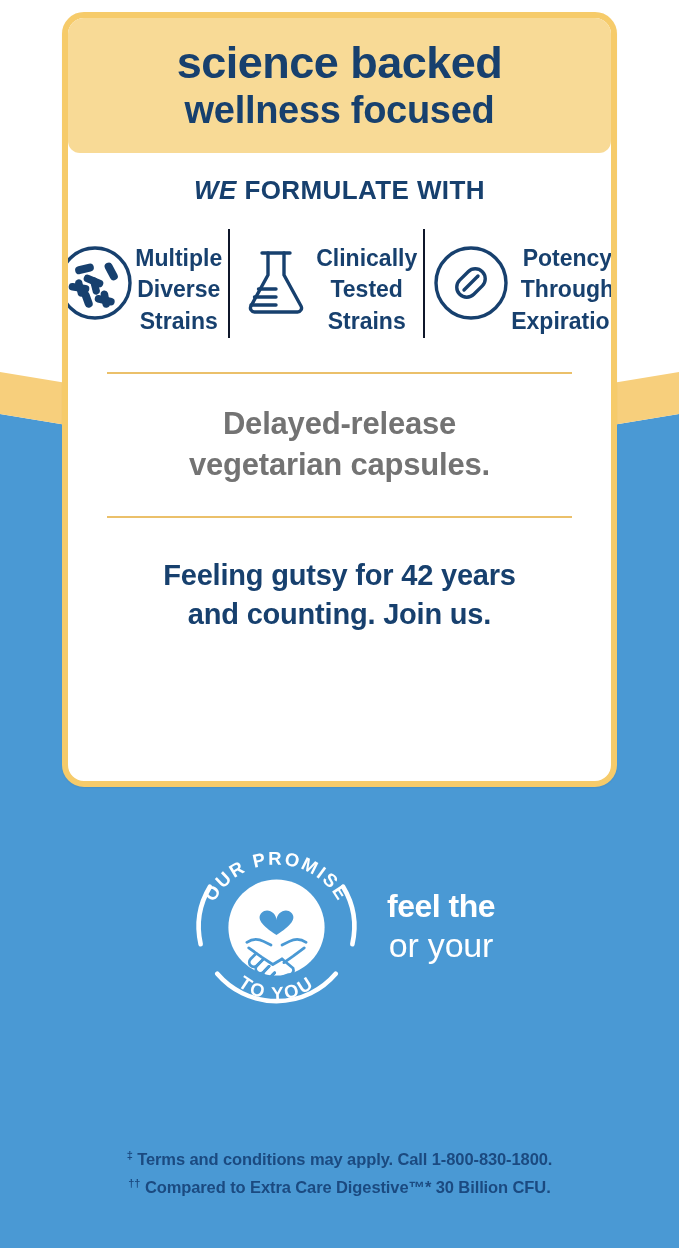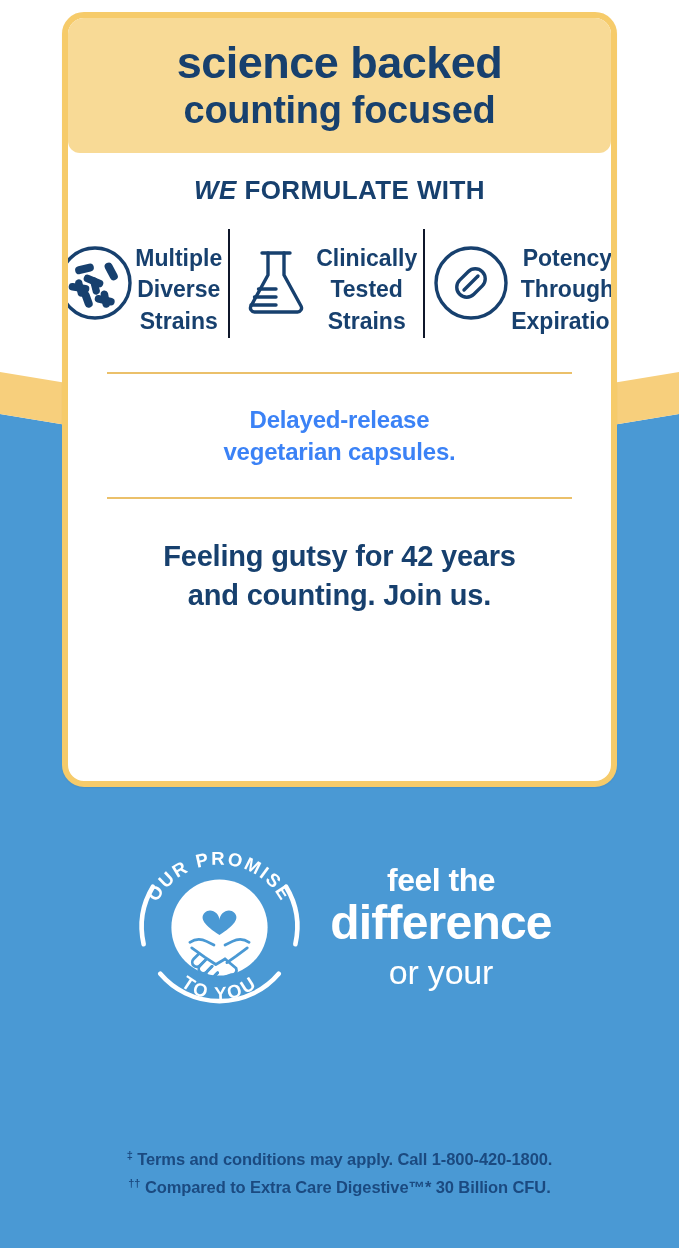--- a/index.html
+++ b/index.html
@@ -99,22 +99,22 @@
   .rule {
     height:2px;
     background:#EBC06A;
     margin:0 auto;
     width:465px;
   }
   .rule.r1 { margin-top:34px; }
   .rule.r2 { margin-top:34px; }
 
   .delayed {
-    color:#3b82f6;
-    font-size:24px;
+    color:#737373;
+    font-size:31px;
     font-weight:bold;
     line-height:1.32;
     margin-top:30px;
     margin-bottom:30px;
     letter-spacing:-0.2px;
   }
 
   .gutsy {
     color:#17406E;
     font-size:29px;
@@ -180,21 +180,21 @@
 
     <path d="M0,414 L339.5,470 L679,414 L679,1248 L0,1248 Z" fill="#4A99D4"></path>
 
     <path d="M0,372 L339.5,428 L679,372 L679,414 L339.5,470 L0,414 Z" fill="#F7CF7C"></path>
   </svg>
 
   <div class="card">
 
     <div class="card-header">
       <div class="hdr-l1">science backed</div>
-      <div class="hdr-l2">counting focused</div>
+      <div class="hdr-l2">wellness focused</div>
     </div>
 
     <div class="card-body">
 
       <div class="formulate">
         <span class="we">WE</span>
         <span>FORMULATE WITH</span>
       </div>
 
       <div class="features">
@@ -311,29 +311,28 @@
         <path d="M78,128 L72,134 a5,5 0 0 0 0,7 a5,5 0 0 0 7,0 L85,135"></path>
         <path d="M85,135 L79,141 a5,5 0 0 0 0,7 a5,5 0 0 0 7,0 L92,142"></path>
         <path d="M92,142 L87,147 a4.5,4.5 0 0 0 0,6.5 a4.5,4.5 0 0 0 6.5,0 L98,149"></path>
         <path d="M98,149 L95,152 a4,4 0 0 0 0,5.5 a4,4 0 0 0 5.5,0 L104,154"></path>
         <path d="M106,134 L118,144 a5,5 0 0 1 -5,7 L104,154"></path>
       </g>
     </svg>
 
     <div class="promise-text">
       <div class="pt-1">feel the</div>
-      <div class="pt-2">difference</div>
       <div class="pt-3">or your</div>
     </div>
   </div>
 
   <div class="footnotes">
     <div>
       <sup>‡</sup>
-      <span>Terms and conditions may apply. Call 1-800-420-1800.</span>
+      <span>Terms and conditions may apply. Call 1-800-830-1800.</span>
     </div>
     <div>
       <sup>††</sup>
       <span>Compared to Extra Care Digestive™* 30 Billion CFU.</span>
     </div>
   </div>
 
 </div>
 
 </body></html>

